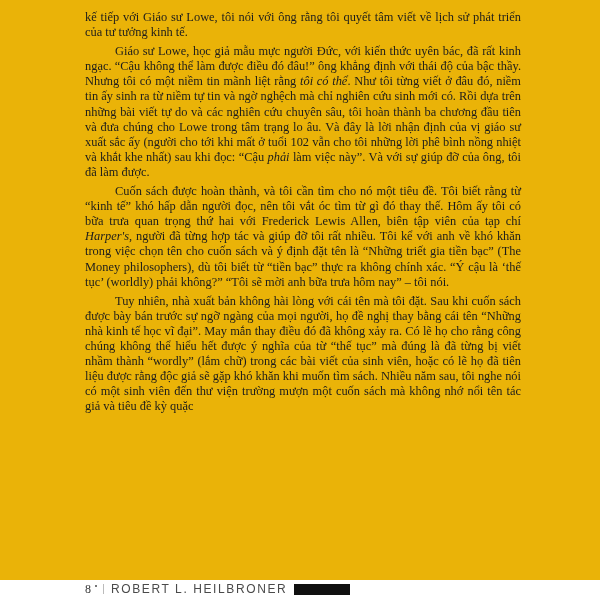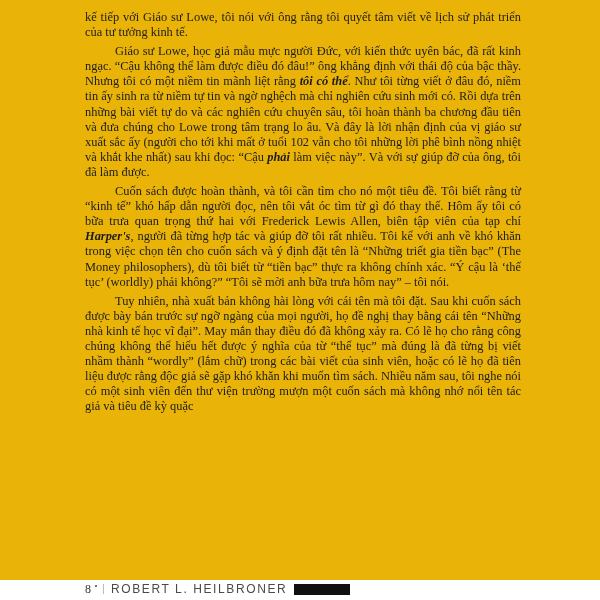--- a/index.html
+++ b/index.html
@@ -33,21 +33,20 @@
   }
   p.para {
     margin: 0 0 4px 0;
     text-indent: 0;
   }
   p.para.indent {
     text-indent: 30px;
   }
   p.para em {
     font-style: italic;
-    font-weight: bold;
   }
   .footer {
     position: absolute;
     left: 85px;
     top: 582px;
     display: flex;
     align-items: center;
     height: 14px;
   }
   .page-number {

